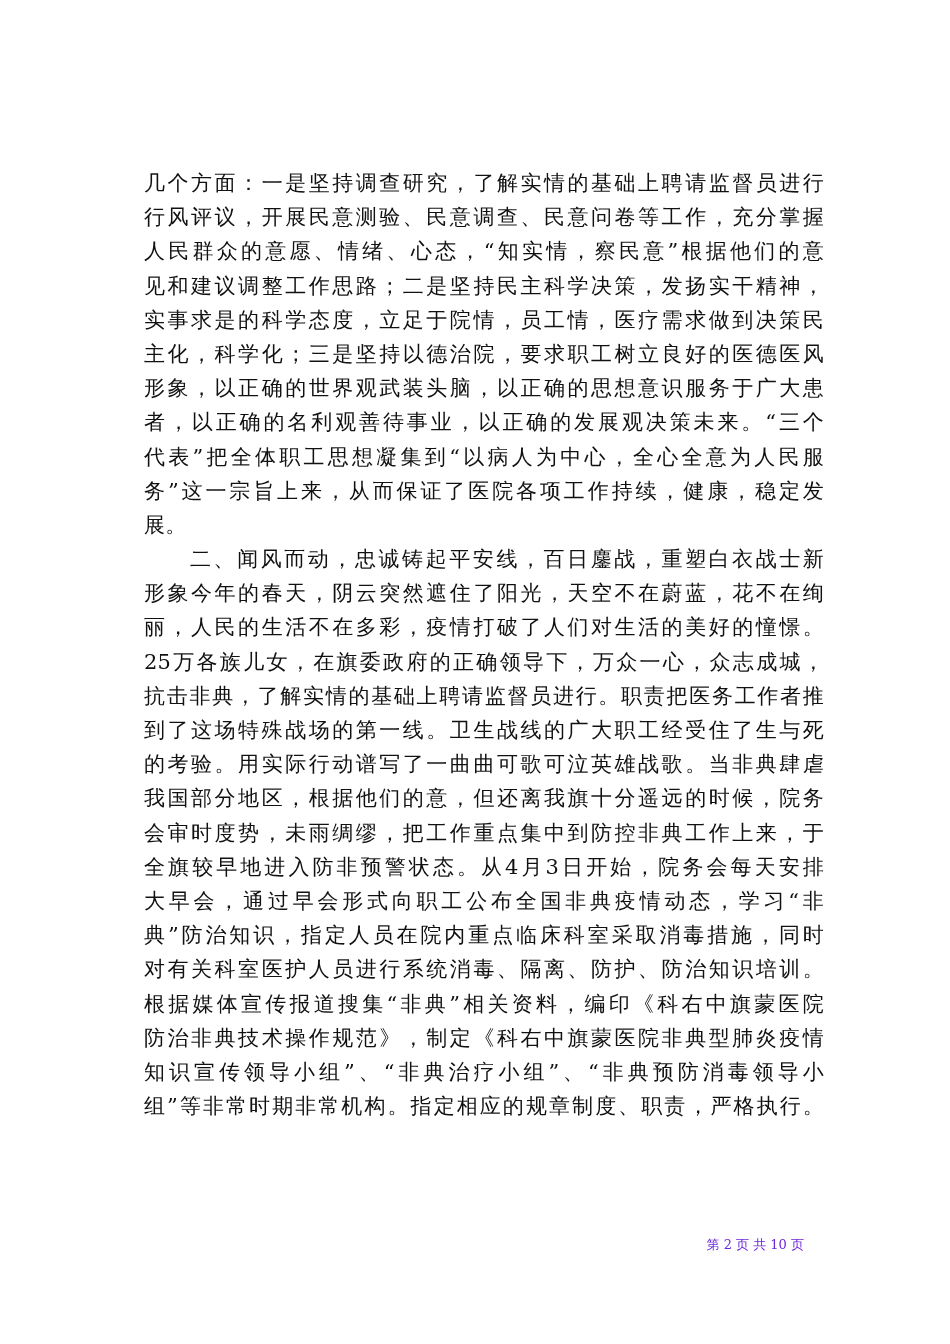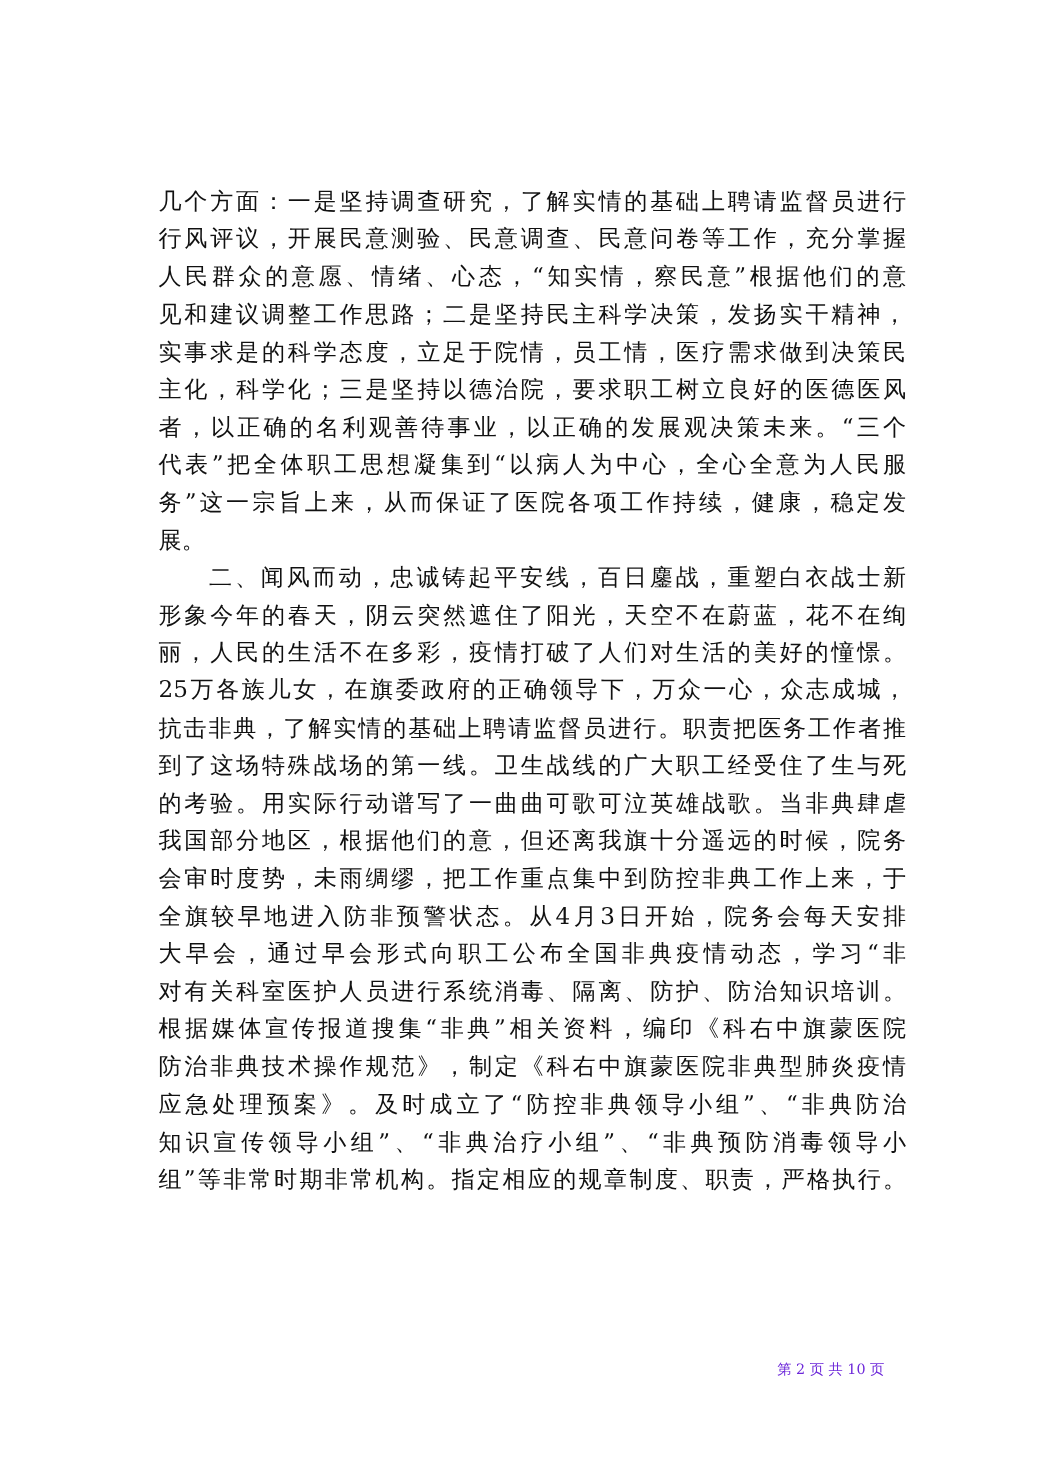--- a/index.html
+++ b/index.html
@@ -65,42 +65,43 @@
 <div class="page">
   <div class="body-text">
 
     <div>
       <span class="line">几个方面：一是坚持调查研究，了解实情的基础上聘请监督员进行</span>
       <span class="line">行风评议，开展民意测验、民意调查、民意问卷等工作，充分掌握</span>
       <span class="line">人民群众的意愿、情绪、心态，“知实情，察民意”根据他们的意</span>
       <span class="line">见和建议调整工作思路；二是坚持民主科学决策，发扬实干精神，</span>
       <span class="line">实事求是的科学态度，立足于院情，员工情，医疗需求做到决策民</span>
       <span class="line">主化，科学化；三是坚持以德治院，要求职工树立良好的医德医风</span>
+      <span class="line">形象，以正确的世界观武装头脑，以正确的思想意识服务于广大患</span>
       <span class="line">者，以正确的名利观善待事业，以正确的发展观决策未来。“三个</span>
       <span class="line">代表”把全体职工思想凝集到“以病人为中心，全心全意为人民服</span>
       <span class="line">务”这一宗旨上来，从而保证了医院各项工作持续，健康，稳定发</span>
       <span class="line last">展。</span>
     </div>
 
     <div>
       <span class="line indent">二、闻风而动，忠诚铸起平安线，百日鏖战，重塑白衣战士新</span>
       <span class="line">形象今年的春天，阴云突然遮住了阳光，天空不在蔚蓝，花不在绚</span>
       <span class="line">丽，人民的生活不在多彩，疫情打破了人们对生活的美好的憧憬。</span>
       <span class="line">25万各族儿女，在旗委政府的正确领导下，万众一心，众志成城，</span>
       <span class="line">抗击非典，了解实情的基础上聘请监督员进行。职责把医务工作者推</span>
       <span class="line">到了这场特殊战场的第一线。卫生战线的广大职工经受住了生与死</span>
       <span class="line">的考验。用实际行动谱写了一曲曲可歌可泣英雄战歌。当非典肆虐</span>
       <span class="line">我国部分地区，根据他们的意，但还离我旗十分遥远的时候，院务</span>
       <span class="line">会审时度势，未雨绸缪，把工作重点集中到防控非典工作上来，于</span>
       <span class="line">全旗较早地进入防非预警状态。从4月3日开始，院务会每天安排</span>
       <span class="line">大早会，通过早会形式向职工公布全国非典疫情动态，学习“非</span>
+      <span class="line">典”防治知识，指定人员在院内重点临床科室采取消毒措施，同时</span>
       <span class="line">对有关科室医护人员进行系统消毒、隔离、防护、防治知识培训。</span>
       <span class="line">根据媒体宣传报道搜集“非典”相关资料，编印《科右中旗蒙医院</span>
       <span class="line">防治非典技术操作规范》，制定《科右中旗蒙医院非典型肺炎疫情</span>
-      <span class="line">应急处理预案》。及时成立了“防控非典领导小组”、“非典防治</span>
       <span class="line">知识宣传领导小组”、“非典治疗小组”、“非典预防消毒领导小</span>
       <span class="line">组”等非常时期非常机构。指定相应的规章制度、职责，严格执行。</span>
     </div>
   </div>
 
   <div class="footer">
     <span>第 2 页 共 10 页</span>
   </div>
 </div>
 

